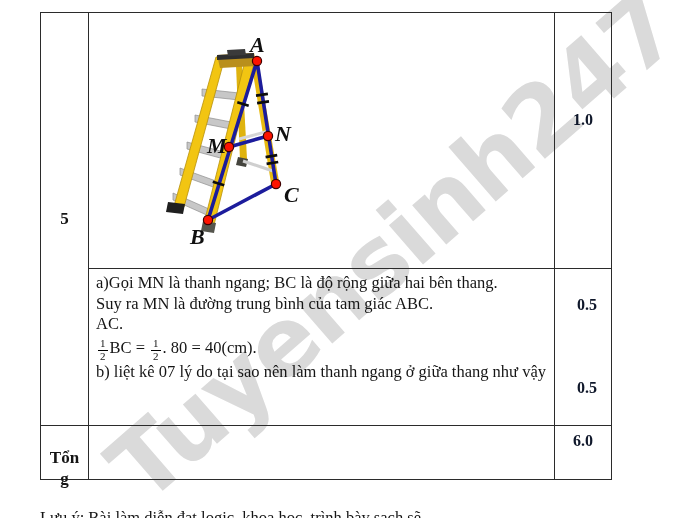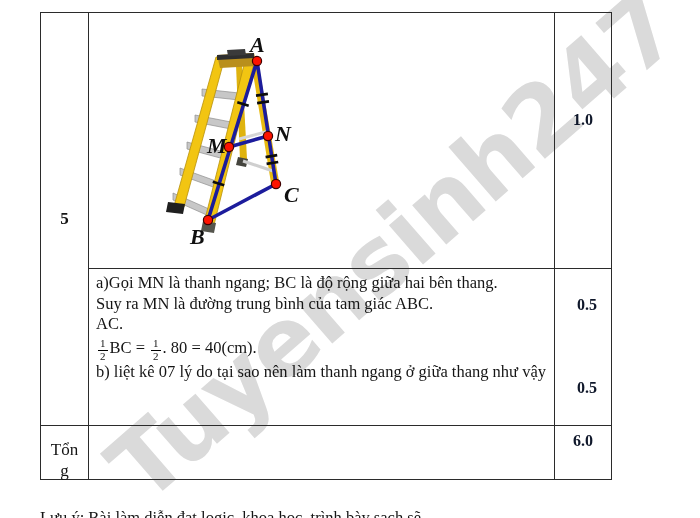--- a/index.html
+++ b/index.html
@@ -39,22 +39,22 @@
   .total-label-cell{grid-area:3/1/4/2;padding-top:5px;}
   .total-empty-cell{grid-area:3/2/4/3;}
   .total-score-cell{grid-area:3/3/4/4;padding-top:6px;text-align:center;}
 
   .score{display:block;width:100%;text-align:center;font-weight:bold;font-size:16px;color:#0f172a;}
   .score.abs{position:absolute;left:4px;}
   .score1-cell .score{position:absolute;top:98px;}
   .score-r2a{top:27px;}
   .score-r2b{top:110px;}
 
-  .total-label{display:block;width:30px;margin:8px auto;text-align:center;
-    font-weight:normal;font-size:17px;line-height:21px;word-break:break-all;}
+  .total-label{display:block;width:30px;margin:16px auto;text-align:center;
+    font-weight:bold;font-size:17px;line-height:21px;word-break:break-all;}
 
   .tline{font-size:16.5px;line-height:20.6px;white-space:nowrap;}
   .tline.formula{line-height:26px;}
   .it{}
   .frac{display:inline-block;text-align:center;vertical-align:-7px;
         line-height:1.05;font-size:11px;margin:0 2px;}
   .frac .num{display:block;padding:0 2px;}
   .frac .den{display:block;border-top:1px solid #000;padding:0 2px;}
 
   .footer{position:absolute;left:40px;top:508px;z-index:2;font-size:16.5px;}

